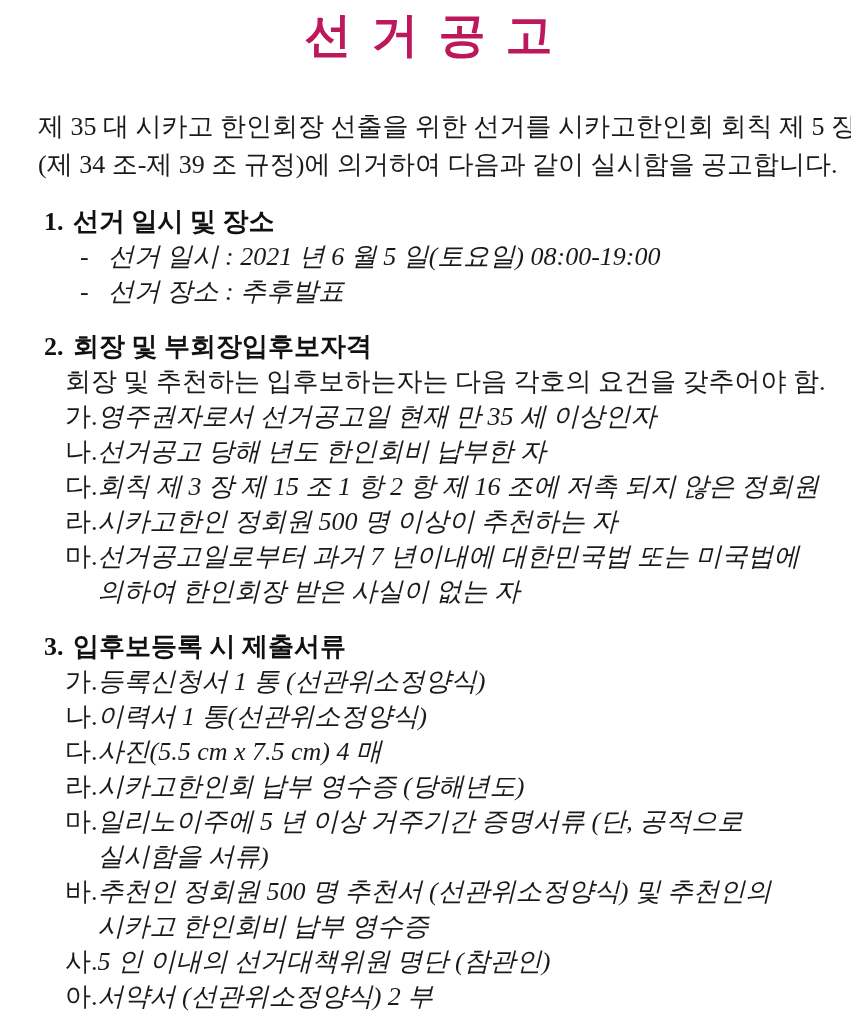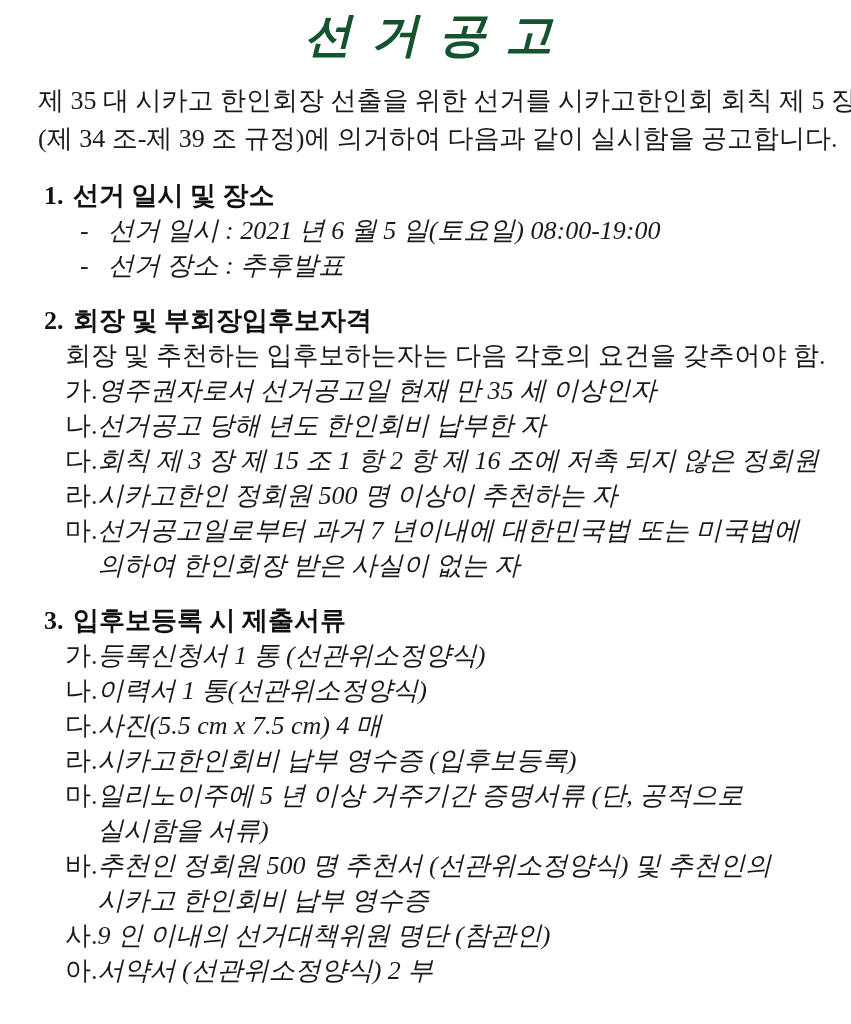--- a/index.html
+++ b/index.html
@@ -10,30 +10,29 @@
     background: #ffffff;
     overflow: hidden;
     color: #1a1a1a;
     font-family: "Liberation Serif", "DejaVu Serif", serif;
     font-size: 26px;
     line-height: 35px;
   }
   .page { padding: 6px 30px 0 36px; }
 
   .doc-title {
-    margin: 0 0 18px 0;
+    margin: 0 0 44px 0;
     text-align: center;
     font-family: "DejaVu Sans", "Liberation Sans", sans-serif;
     font-weight: 800;
     font-size: 47px;
     line-height: 58px;
     letter-spacing: 20px;
     text-indent: 20px;
-    color: #14532d;
-    font-style: italic;
+    color: #be185d;
   }
 
   .intro { margin: 2px; line-height: 38px; }
   .intro .line { display: block; }
 
   .line { white-space: nowrap; }
 
   .section { margin-top: 20px; }
   .sec-header {
     display: flex;
@@ -148,41 +147,41 @@
       </div>
       <div class="item">
         <span class="marker">다.</span>
         <div class="item-text">
           <div class="line">사진(5.5 cm x 7.5 cm) 4 매</div>
         </div>
       </div>
       <div class="item">
         <span class="marker">라.</span>
         <div class="item-text">
-          <div class="line">시카고한인회비 납부 영수증 (입후보등록)</div>
+          <div class="line">시카고한인회 납부 영수증 (당해년도)</div>
         </div>
       </div>
       <div class="item">
         <span class="marker">마.</span>
         <div class="item-text">
           <div class="line">일리노이주에 5 년 이상 거주기간 증명서류 (단, 공적으로</div>
           <div class="line">실시함을 서류)</div>
         </div>
       </div>
       <div class="item">
         <span class="marker">바.</span>
         <div class="item-text">
           <div class="line">추천인 정회원 500 명 추천서 (선관위소정양식) 및 추천인의</div>
           <div class="line">시카고 한인회비 납부 영수증</div>
         </div>
       </div>
       <div class="item">
         <span class="marker">사.</span>
         <div class="item-text">
-          <div class="line">9 인 이내의 선거대책위원 명단 (참관인)</div>
+          <div class="line">5 인 이내의 선거대책위원 명단 (참관인)</div>
         </div>
       </div>
       <div class="item">
         <span class="marker">아.</span>
         <div class="item-text">
           <div class="line">서약서 (선관위소정양식) 2 부</div>
         </div>
       </div>
     </div>
   </div>

